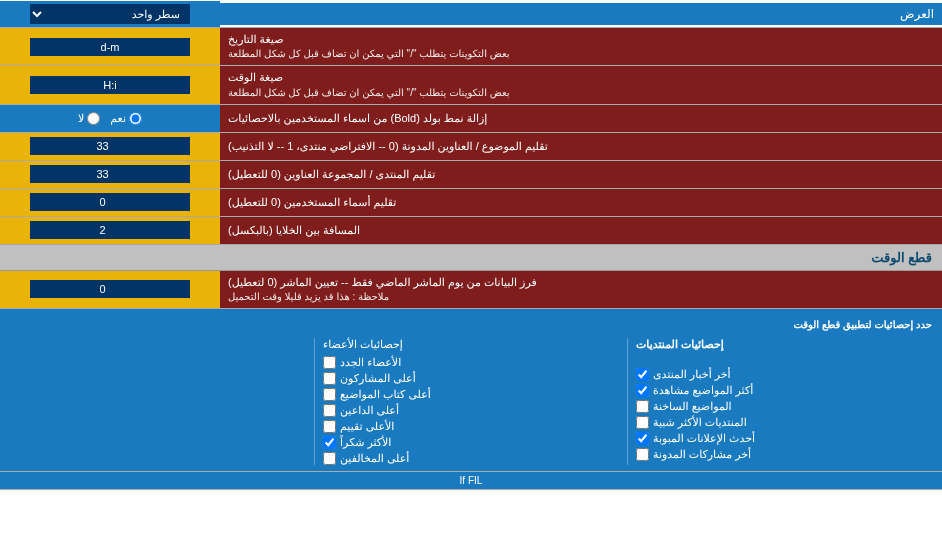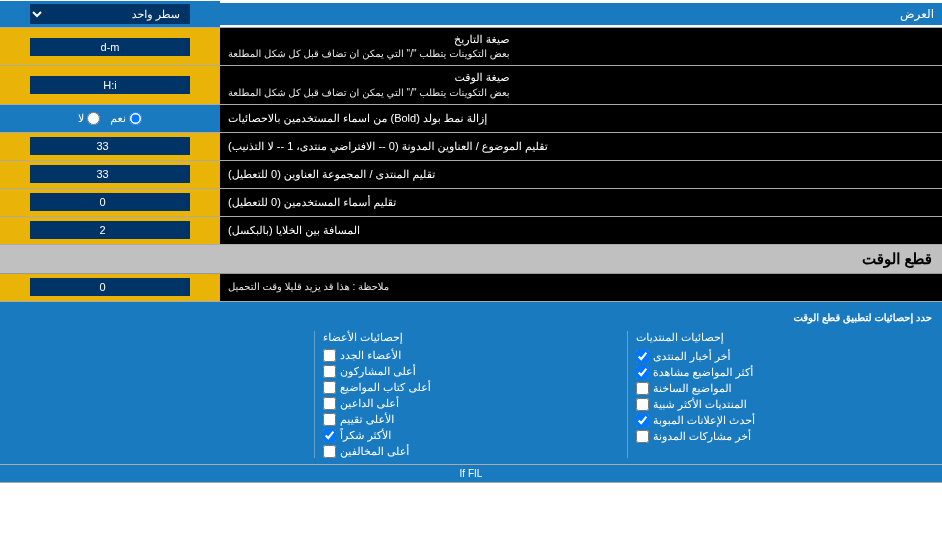--- a/index.html
+++ b/index.html
@@ -13,27 +13,27 @@
 
     .section-row {
       display: flex;
       align-items: stretch;
       border-bottom: 1px solid #aaa;
       min-height: 28px;
     }
 
     .label-cell {
       flex: 1;
-      background: #000000;
+      background: #7f1d1d;
       color: #fff;
       padding: 4px 8px;
       display: flex;
       align-items: center;
       justify-content: flex-end;
-      text-align: right;
+      text-align: left;
       font-size: 11px;
       line-height: 1.4;
     }
 
     .label-cell small {
       font-size: 10px;
       opacity: 0.9;
       display: block;
     }
 
@@ -73,23 +73,23 @@
 
     .radio-cell label {
       display: flex;
       align-items: center;
       gap: 3px;
       cursor: pointer;
     }
 
     .section-header {
       background: #c0c0c0;
-      color: #000000;
+      color: #0c4a6e;
       font-weight: bold;
-      font-size: 15px;
+      font-size: 13px;
       padding: 5px 10px;
       text-align: right;
       border-bottom: 1px solid #999;
     }
 
     .checkbox-section {
       background: #1a7abf;
       padding: 6px 10px;
       border-bottom: 1px solid #aaa;
     }
@@ -250,34 +250,35 @@
   <div class="input-cell">
     <input type="number" value="2" style="">
   </div>
 </div>
 
 <div class="section-header">قطع الوقت</div>
 
 <div class="section-row">
   <div class="label-cell">
     <div>
+      <div>فرز البيانات من يوم الماشر الماضي فقط -- تعيين الماشر (0 لتعطيل)</div>
       <small>ملاحظة : هذا قد يزيد قليلا وقت التحميل</small>
     </div>
   </div>
   <div class="input-cell">
     <input type="number" value="0" style="">
   </div>
 </div>
 
 <div class="checkbox-section">
   <div class="checkbox-section-header">حدد إحصائيات لتطبيق قطع الوقت</div>
   <div class="checkbox-grid">
 
     <div class="checkbox-col">
-      <div class="checkbox-item" style="font-weight:normal; margin-bottom:3px;">إحصائيات المنتديات</div>
+      <div class="checkbox-item" style="font-weight:bold; margin-bottom:14px;">إحصائيات المنتديات</div>
       <div class="checkbox-item">
         <span>أخر أخبار المنتدى</span>
         <input type="checkbox" checked="" style="">
       </div>
       <div class="checkbox-item">
         <span>أكثر المواضيع مشاهدة</span>
         <input type="checkbox" checked="" style="">
       </div>
       <div class="checkbox-item">
         <span>المواضيع الساخنة</span>

